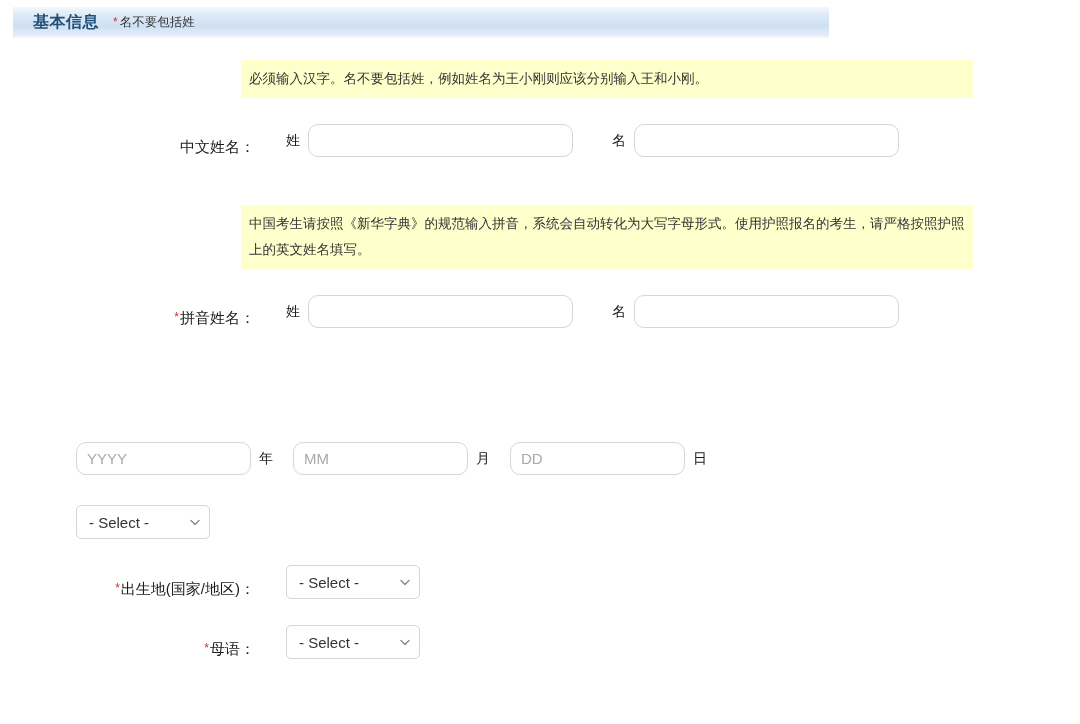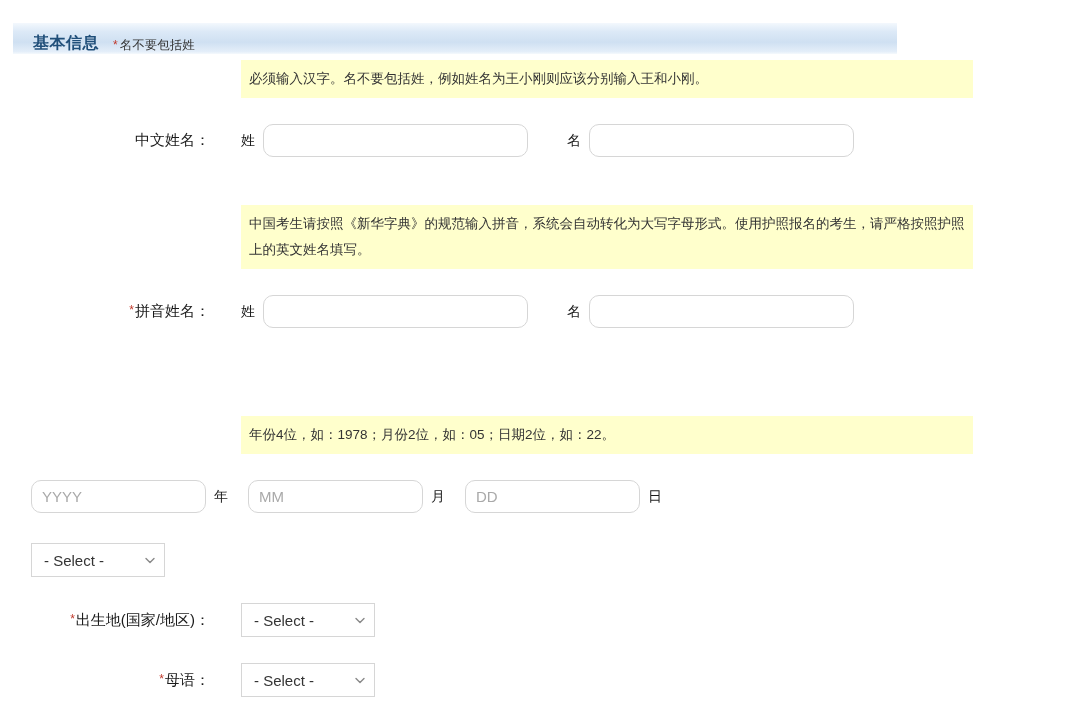--- a/index.html
+++ b/index.html
@@ -18,31 +18,31 @@
   .page {
     position: relative;
     width: 1080px;
     height: 724px;
   }
 
   
   .section-header {
     position: absolute;
     left: 13px;
-    top: 23px;
-    width: 884px;
+    top: 7px;
+    width: 816px;
     height: 31px;
     background: linear-gradient(to bottom,
                 #f3f8fd 0%,
                 #dce9f7 28%,
                 #cfe0f2 62%,
                 #e4eef9 92%,
                 #f5f9fd 100%);
     display: flex;
-    align-items: flex-end;
+    align-items: center;
     box-sizing: border-box;
     padding-left: 20px;
   }
   .section-title {
     font-size: 16px;
     font-weight: bold;
     color: #1f4e79;
     letter-spacing: 0.5px;
   }
   .section-note {
@@ -61,22 +61,23 @@
   
   .form-body {
     position: absolute;
     left: 0;
     top: 40px;
     width: 1080px;
   }
 
   .row {
     display: flex;
-    align-items: center;
+    align-items: flex-end;
     width: 900px;
+    padding-left: 45px;
   }
 
   .label-cell {
     width: 210px;
     min-width: 210px;
     text-align: right;
     font-size: 15px;
     color: #1a1a1a;
     padding-right: 0;
     box-sizing: border-box;
@@ -179,21 +180,21 @@
     height: 34px;
   }
   .sel {
     -webkit-appearance: none;
     -moz-appearance: none;
     appearance: none;
     width: 134px;
     height: 34px;
     box-sizing: border-box;
     border: 1px solid #d6d6d6;
-    border-radius: 0;
+    border-radius: 5px;
     background: #ffffff;
     font-family: "Liberation Sans", "DejaVu Sans", sans-serif;
     font-size: 15px;
     color: #333333;
     padding: 0 26px 0 12px;
     outline: none;
   }
   .chev {
     position: absolute;
     right: 9px;
@@ -259,23 +260,20 @@
         <input class="txt txt-name" type="text" placeholder="" style="">
         <span class="gap-between-names"></span>
         <span class="sub-label">名</span>
         <input class="txt txt-name" type="text" placeholder="" style="">
       </div>
     </div>
 
     <div class="sp-48"></div>
 
     <div class="sp-40"></div>
-    <div class="hint-row">
-      <div class="hint">年份4位，如：1978；月份2位，如：05；日期2位，如：22。</div>
-    </div>
 
     <div class="sp-26"></div>
     <div class="row">
       <div class="field-cell">
         <input class="txt txt-date" type="text" placeholder="YYYY" style="">
         <span class="unit-label">年</span>
         <input class="txt txt-date" type="text" placeholder="MM" style="">
         <span class="unit-label">月</span>
         <input class="txt txt-date" type="text" placeholder="DD" style="">
         <span class="unit-label">日</span>

